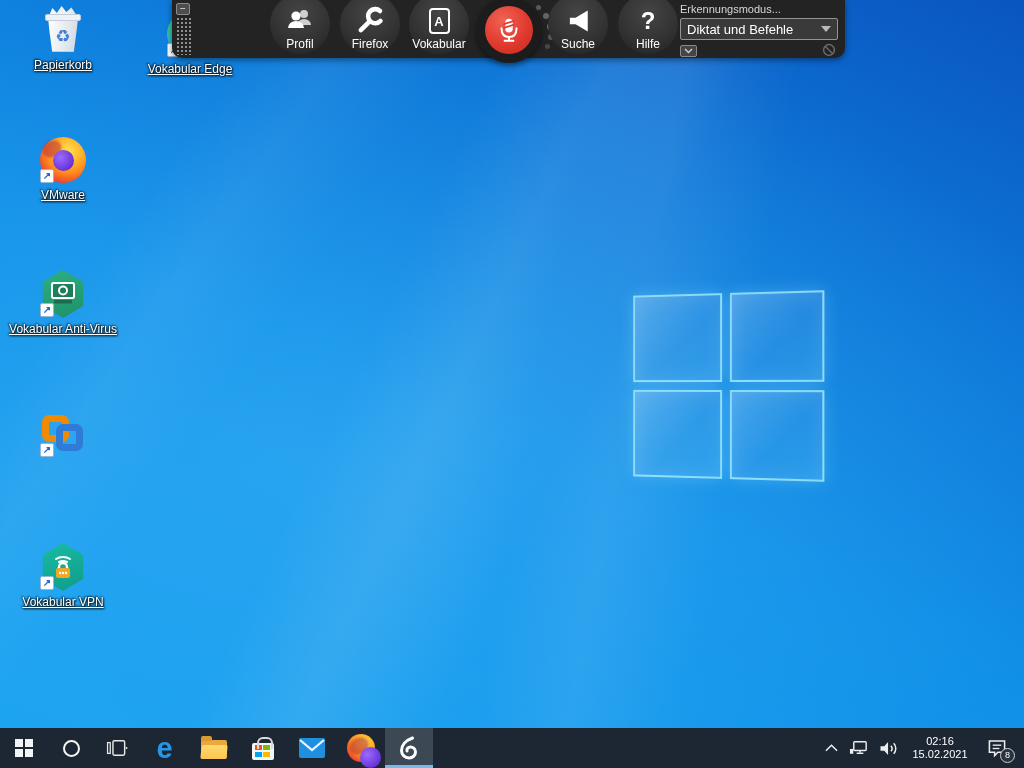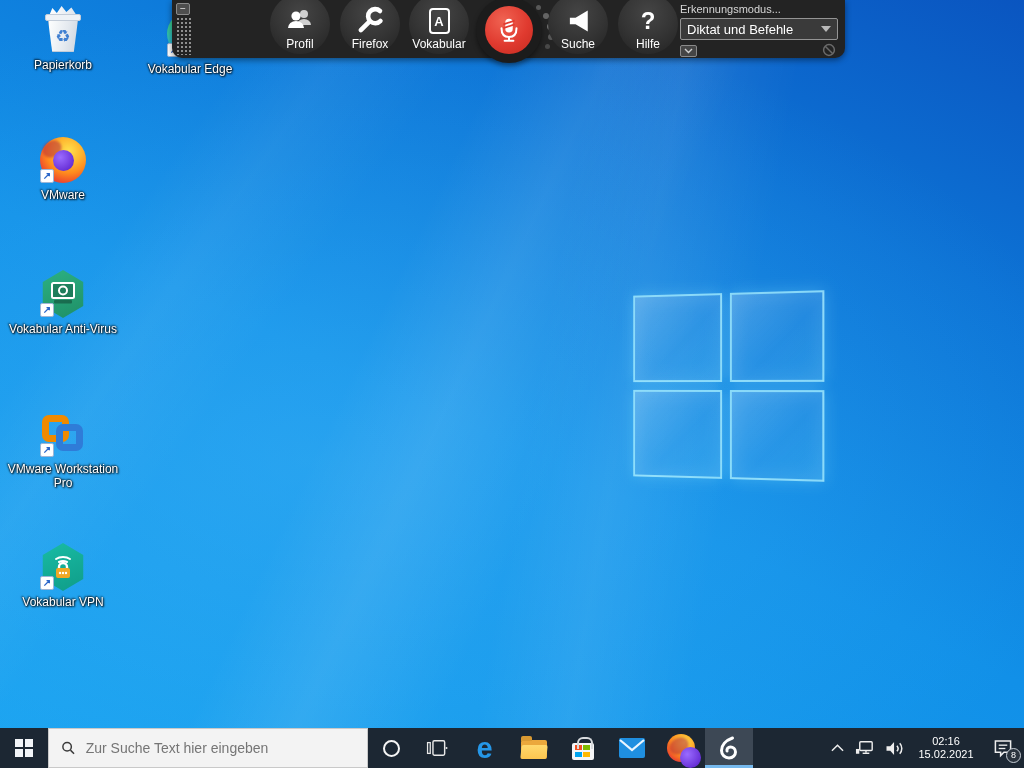--- a/index.html
+++ b/index.html
@@ -29,22 +29,23 @@
   .win-pane {
     background:linear-gradient(135deg, rgba(255,255,255,.20), rgba(255,255,255,.06) 55%, rgba(140,230,255,.14));
     border:2px solid rgba(170,240,255,.75);
     box-shadow:0 0 14px rgba(140,230,255,.30), inset 0 0 22px rgba(255,255,255,.10);
   }
 
   
   .dicon { position:absolute; width:120px; display:flex; flex-direction:column; align-items:center; z-index:10; }
   .dicon .art { position:relative; width:48px; height:48px; display:flex; align-items:center; justify-content:center; }
   .dicon .lbl {
-    margin-top:4px; font-size:12px; color:#fff; text-align:center; line-height:14px; max-width:116px;
+    margin-top:4px; font-size:12px; color:#fff; text-align:right; line-height:14px; max-width:116px;
     text-shadow:0 0 2px #000, 1px 1px 2px rgba(0,0,0,.95), -1px -1px 2px rgba(0,0,0,.6);
+    text-decoration:underline;
   }
   .shortcut {
     position:absolute; left:1px; bottom:1px; width:14px; height:14px; background:#fff;
     border:1px solid #9db6d6; border-radius:2px; display:flex; align-items:center; justify-content:center;
     font-size:10px; font-weight:bold; color:#2a66c9; line-height:1;
   }
   
   .bin { position:relative; width:40px; height:48px; }
   .bin .rim { position:absolute; top:8px; left:2px; width:36px; height:7px; background:#eef2f6; border:1px solid #c3ccd8; border-radius:2px; }
   .bin .body { position:absolute; top:14px; left:5px; width:30px; height:32px; background:linear-gradient(100deg,#fdfefe,#e4e9ef 60%,#cfd7e1); border:1px solid #c3ccd8; clip-path:polygon(0 0,100% 0,86% 100%,14% 100%); display:flex; align-items:center; justify-content:center; }
@@ -140,21 +141,21 @@
   .dragon-task::after { content:""; position:absolute; left:0; bottom:0; width:100%; height:3px; background:#76b9ed; }
   .edge-e { font-size:29px; font-weight:bold; color:#2597e8; line-height:1; font-family:"Liberation Sans",sans-serif; }
   .folder { position:relative; width:26px; height:19px; background:#eba83c; border-radius:2px; margin-top:3px; }
   .folder::before { content:""; position:absolute; left:0; top:-4px; width:11px; height:5px; background:#d99a33; border-radius:2px 2px 0 0; }
   .folder::after { content:""; position:absolute; left:0px; bottom:0; width:26px; height:14px; background:linear-gradient(180deg,#ffd96e,#fdc64f); border-radius:2px; transform:skewX(-6deg); }
   .storebag { position:relative; width:22px; height:17px; background:#f5f6f7; border-radius:2px; margin-top:6px; display:grid; grid-template-columns:7px 7px; grid-template-rows:5px 5px; gap:1.5px; align-content:center; justify-content:center; }
   .storebag::before { content:""; position:absolute; left:5px; top:-6px; width:12px; height:10px; border:2px solid #d8dbde; border-bottom:none; border-radius:6px 6px 0 0; }
   .storebag .s1 { background:#f25022; } .storebag .s2 { background:#7fba00; }
   .storebag .s3 { background:#00a4ef; } .storebag .s4 { background:#ffb900; }
 
-  .tray { margin-left:auto; display:flex; align-items:center; }
+  .tray { margin-left:auto; display:flex; align-items:center; padding-right:6px; }
   .tray-item { display:flex; align-items:center; justify-content:center; height:40px; cursor:pointer; }
   .clock { width:72px; text-align:center; color:#fff; font-size:11px; line-height:13px; }
   .actioncenter { position:relative; width:42px; }
   .badge {
     position:absolute; right:3px; bottom:5px; width:15px; height:15px; border-radius:50%;
     background:#2a333d; border:1px solid #c7ced6; color:#fff; font-size:9px;
     display:flex; align-items:center; justify-content:center; line-height:1;
   }
 </style>
 </head>
@@ -213,21 +214,20 @@
   </div>
 
   <div class="dicon" style="left:3px; top:410px;">
     <div class="art">
       <div class="vmw">
         <div class="sq orange"></div>
           <div class="sq blue"></div>
       </div>
       <span class="shortcut">↗</span>
     </div>
-    <div class="lbl">VMware Workstation Pro</div>
   </div>
 
   <div class="dicon" style="left:3px; top:543px;">
     <div class="art">
       <div class="hex kvpn">
         <svg width="30" height="32" viewBox="0 0 30 32">
           <path d="M8 8 a10 7 0 0 1 14 0" fill="none" stroke="#fff" stroke-width="2" stroke-linecap="round"></path>
           <path d="M11 11 a6.5 4.5 0 0 1 8 0" fill="none" stroke="#fff" stroke-width="2" stroke-linecap="round"></path>
           <path d="M11 18 v-2 a4 4 0 0 1 8 0 v2" fill="none" stroke="#fff" stroke-width="2.4"></path>
           <rect x="8" y="17" width="14" height="10" rx="2" fill="#f0a825"></rect>
@@ -339,27 +339,20 @@
   <div class="taskbar">
     <div class="tb-btn startbtn">
       <div class="startlogo">
         <span></span>
           <span></span>
           <span></span>
           <span></span>
       </div>
     </div>
 
-    <div class="searchbox">
-      <svg width="16" height="16" viewBox="0 0 18 18">
-        <circle cx="7.5" cy="7.5" r="5.2" fill="none" stroke="#3a3a3a" stroke-width="1.8"></circle>
-        <line x1="11.6" y1="11.6" x2="16" y2="16" stroke="#3a3a3a" stroke-width="1.8"></line>
-      </svg>
-      <input type="text" placeholder="Zur Suche Text hier eingeben" style="">
-    </div>
 
     <div class="tb-btn cortana">
       <div class="ring"></div>
     </div>
 
     <div class="tb-btn taskview">
       <svg width="22" height="18" viewBox="0 0 24 20">
         <rect x="1.5" y="4" width="3" height="12" fill="none" stroke="#e8e8e8" stroke-width="1.4"></rect>
         <rect x="7.5" y="2" width="13" height="16" rx="1.5" fill="none" stroke="#e8e8e8" stroke-width="1.6"></rect>
         <circle cx="22.6" cy="10" r="1.1" fill="#e8e8e8"></circle>

